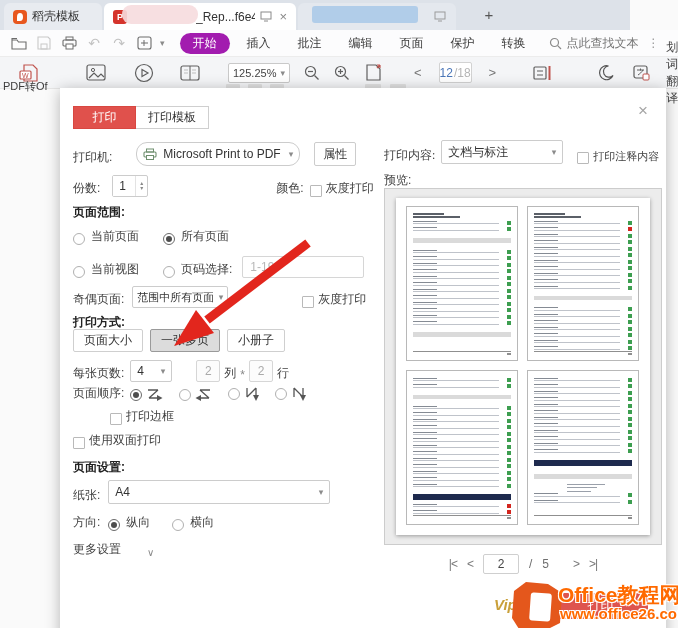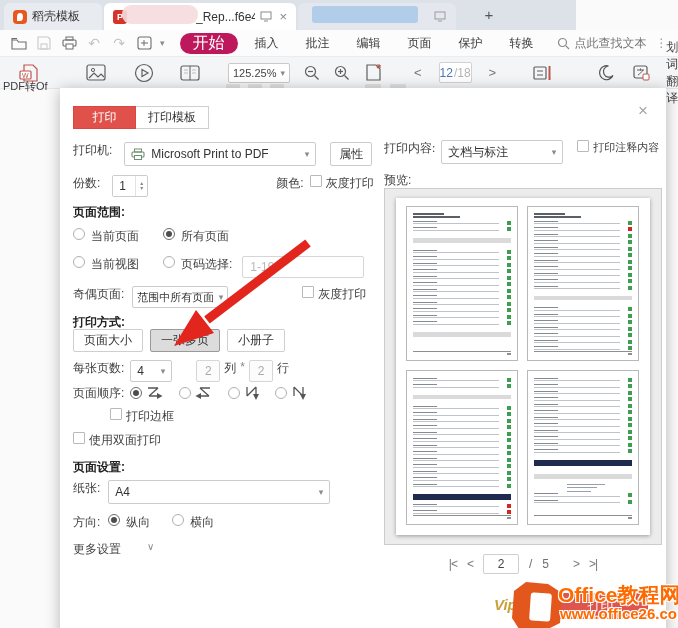--- a/index.html
+++ b/index.html
@@ -1,21 +1,21 @@
 <!DOCTYPE html>
 <html><head>
 <meta charset="utf-8">
 <style>
   * { margin:0; padding:0; box-sizing:border-box; }
   html,body { width:678px; height:628px; }
   body { font-family:"Liberation Sans","DejaVu Sans",sans-serif; font-size:12px; color:#333; }
   #app { position:relative; width:678px; height:628px; overflow:hidden; background:#fafafa; }
 
   
-  .tabbar { position:absolute; left:0; top:0; width:576px; height:30px; background:#dde2e9; }
+  .tabbar { position:absolute; left:0; top:0; width:630px; height:30px; background:#dde2e9; }
   .tab { position:absolute; top:3px; height:27px; display:flex; align-items:center; gap:5px;
          padding:0 9px; border-radius:6px 6px 0 0; font-size:12px; color:#333; }
   .tab1 { left:4px; width:98px; background:#e8ebf0; }
   .tab2 { left:104px; width:192px; background:#fff; }
   .tab3 { left:298px; width:158px; background:#e4e8ee; }
   .docer-ico { width:14px; height:14px; border-radius:4px; background:#e8571e; position:relative; flex:0 0 auto;}
   .docer-ico::after{content:''; position:absolute; left:4px; top:3px; width:6px; height:8px; border-radius:50% 50% 50% 0; background:#fff;}
   .pdf-ico { width:14px; height:14px; border-radius:3px; background:#d5342c; color:#fff; font-size:9px; font-weight:bold;
              display:flex; align-items:center; justify-content:center; flex:0 0 auto;}
   .blur-pink { position:absolute; left:122px; top:5px; width:76px; height:19px; border-radius:9px; background:#f6dbde; opacity:.9;}
@@ -24,22 +24,22 @@
   .tab-x { color:#888; font-size:13px; margin-left:2px; cursor:default; }
   .plus-tab { position:absolute; left:478px; top:4px; width:22px; height:22px; text-align:center; line-height:22px;
               font-size:15px; color:#555; }
   .monitor-svg { flex:0 0 auto; }
 
   
   .menubar { position:absolute; left:0; top:30px; width:678px; height:27px; background:#fcfcfd; border-bottom:1px solid #ececec;
              display:flex; align-items:center; padding-left:10px; gap:7px; }
   .mico { display:inline-flex; align-items:center; justify-content:center; width:18px; height:18px; }
   .ghost { color:#c3c3c3; font-size:14px; }
-  .pill-home { background:#be185d; color:#fff; border-radius:11px; height:21px; padding:0 13px;
-               display:flex; align-items:center; font-size:16px; margin-left:8px; }
+  .pill-home { background:#a21caf; color:#fff; border-radius:11px; height:21px; padding:0 13px;
+               display:flex; align-items:center; font-size:12px; margin-left:8px; }
   .mitem { padding:0 10px; color:#3a3a3a; }
   .msearch { display:flex; align-items:center; gap:5px; color:#757575; margin-left:6px; }
   .mdots { color:#999; margin-left:2px; font-size:12px; }
 
   
   .toolbar { position:absolute; left:0; top:57px; width:678px; height:32px; background:#f4f5f7; border-bottom:1px solid #e6e6e6;
              display:flex; align-items:center; gap:14px; padding-left:18px; }
   .tico { display:inline-flex; align-items:center; justify-content:center; }
   .zoombox { display:flex; align-items:center; border:1px solid #c9c9c9; background:#fff; height:20px; padding:0 4px;
              gap:4px; font-size:11px; color:#444; border-radius:2px;}
@@ -57,21 +57,21 @@
   
   .dialog { position:absolute; left:60px; top:88px; width:606px; height:560px; background:#fff;
             box-shadow:0 2px 14px rgba(0,0,0,.28); }
   .dlg-close { position:absolute; right:18px; top:16px; font-size:17px; color:#a5a5a5; line-height:14px; }
   .dlg-tab { position:absolute; top:18px; height:23px; display:flex; align-items:center; justify-content:center; font-size:12px; }
   .dlg-tab-print { left:13px; width:63px; background:#e0514c; color:#fff; border:1px solid #d84741; }
   .dlg-tab-tpl { left:76px; width:73px; background:#fff; color:#333; border:1px solid #cfcfcf; border-left:none; }
 
   .lbl { color:#424242; }
   .bold-lbl { color:#222; font-weight:bold; }
-  .row { position:absolute; display:flex; align-items:flex-start; }
+  .row { position:absolute; display:flex; align-items:flex-end; }
 
   .select { display:flex; align-items:center; border:1px solid #ccc; background:#fff; height:24px; padding:0 6px; gap:6px;
             border-radius:2px; }
   .select .val { flex:1; white-space:nowrap; overflow:hidden; }
   .btn { display:flex; align-items:center; justify-content:center; border:1px solid #ccc; background:#fff; height:24px;
          padding:0 8px; border-radius:2px; color:#333; }
   .spin { display:flex; border:1px solid #ccc; background:#fff; height:22px; width:36px; border-radius:2px; }
   .spin input { width:22px; border:none; outline:none; padding-left:6px; font-size:12px; color:#333; font-family:inherit;}
   .spin .arrows { display:flex; flex-direction:column; justify-content:center; font-size:6px; color:#888; line-height:5px;
                   border-left:1px solid #e3e3e3; width:12px; align-items:center;}
@@ -302,21 +302,21 @@
   <div class="stub" style="left:390px;width:16px;"></div>
 
   <div class="dialog">
     <span class="dlg-close">×</span>
 
     <div class="dlg-tab dlg-tab-print">打印</div>
     <div class="dlg-tab dlg-tab-tpl">打印模板</div>
 
     <div class="row" style="left:13px; top:54px; width:360px;">
       <span class="lbl">打印机:</span>
-      <span class="select" style="width:192px; margin-left:12px;">
+      <span class="select" style="width:164px; margin-left:24px;border-radius:11px;">
         <svg width="14" height="12" viewBox="0 0 14 12">
           <rect x="1" y="4" width="12" height="5" rx="1" fill="none" stroke="#6f8f6f" stroke-width="1.1"></rect>
           <rect x="3.5" y="1" width="7" height="3" fill="none" stroke="#6f8f6f"></rect>
           <rect x="3.5" y="7.5" width="7" height="4" fill="#fff" stroke="#6f8f6f"></rect>
           </svg>
         <span class="val">Microsoft Print to PDF</span>
         <span class="caret">▾</span>
       </span>
       <span class="btn" style="margin-left:14px;">属性</span>
     </div>

